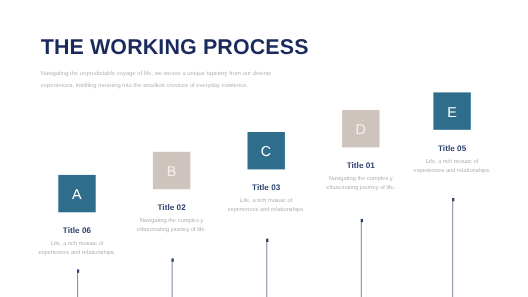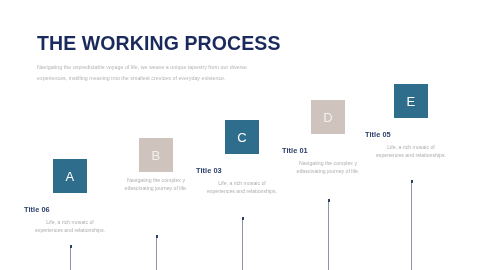--- a/index.html
+++ b/index.html
@@ -65,20 +65,21 @@
     font-weight: normal;
     color: #ffffff;
     letter-spacing: 0.3px;
   }
 
   .step-square.blue   { background: #2f6d8c; }
   .step-square.taupe  { background: #cfc3bd; color: #f4efec; }
 
   .step-title {
     margin-top: 12px;
+    text-align: center;
     font-size: 7.4px;
     font-weight: bold;
     color: #2b3f6b;
     letter-spacing: 0.05px;
   }
 
   .step-body {
     margin-top: 4px;
     text-align: center;
     font-size: 5.2px;
@@ -119,20 +120,21 @@
     <div class="step-body">Life, a rich mosaic of experiences and relationships.</div>
   </div>
   <div class="connector" style="left:70px; top:245px; height:25px;">
     <span class="connector-dot"></span>
   </div>
 
   <div class="step" style="left:110px; top:138px;">
     <div class="step-square taupe">
       <span>B</span>
     </div>
+    <div class="step-title">Title 02</div>
     <div class="step-body">Navigating the complex y etfascinating journey of life.</div>
   </div>
   <div class="connector" style="left:156px; top:235px; height:35px;">
     <span class="connector-dot"></span>
   </div>
 
   <div class="step" style="left:196px; top:120px;">
     <div class="step-square blue">
       <span>C</span>
     </div>

